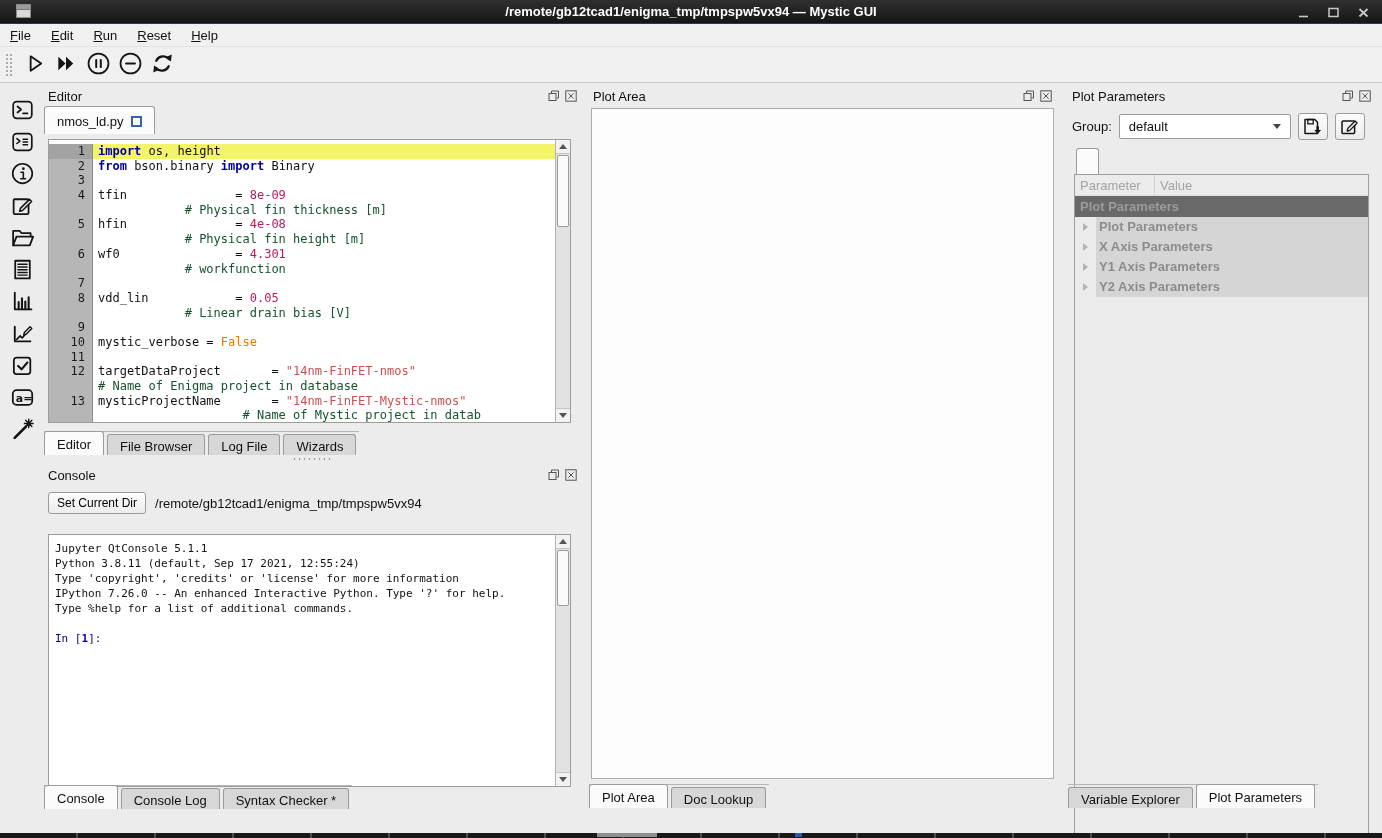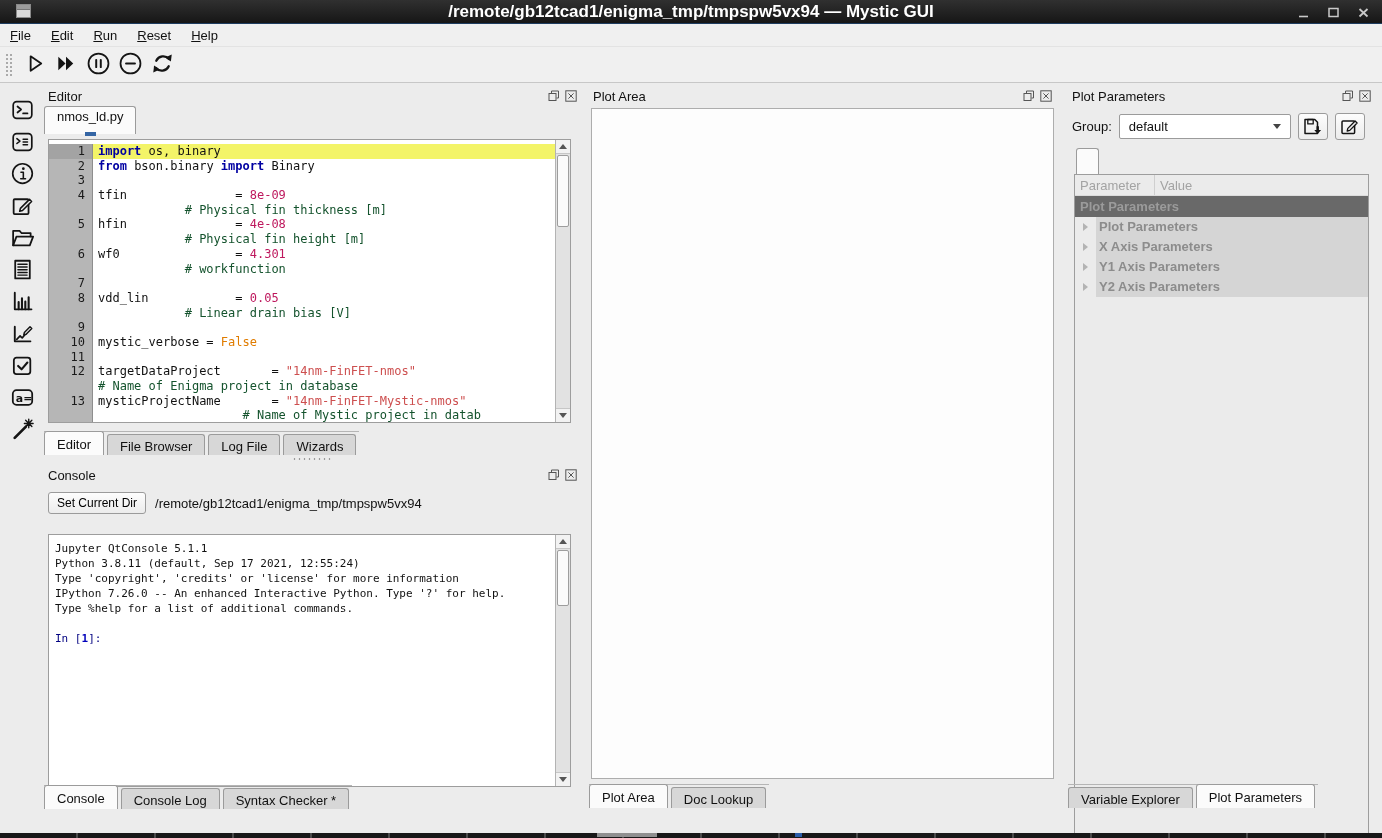--- a/index.html
+++ b/index.html
@@ -7,21 +7,21 @@
   body { font-family:"Liberation Sans",sans-serif; font-size:13px; color:#111; background:#ececec; overflow:hidden; }
   #root { position:relative; width:1382px; height:838px; background:#ececec; }
 
   
   .titlebar { position:absolute; left:0; top:0; width:100%; height:24px;
     background:linear-gradient(#303030,#161616); border-bottom:1px solid #1e3d60;
     display:flex; align-items:center; }
   .win-icon { position:absolute; left:16px; top:4px; width:15px; height:14px;
     background:#d9d9d9; border:1px solid #8a8a8a; }
   .win-icon::before { content:""; display:block; height:4px; background:#9b9b9b; border-bottom:1px solid #777; }
-  .title-text { flex:1; text-align:center; color:#ffffff; font-weight:bold; font-size:17px; }
+  .title-text { flex:1; text-align:center; color:#ffffff; font-weight:bold; font-size:13px; }
   .win-controls { position:absolute; right:12px; top:0; height:24px; display:flex; gap:16px; align-items:center; }
   .win-btn { width:14px; height:14px; display:flex; align-items:flex-end; justify-content:center; }
 
   
   .menubar { position:absolute; left:0; top:24px; width:100%; height:23px; background:#f0f0f0;
     border-bottom:1px solid #e3e3e3; display:flex; align-items:center; padding-left:0; }
   .menu-item { padding:3px 10px; }
   .toolbar { position:absolute; left:0; top:47px; width:100%; height:36px; background:#f0f0f0;
     border-bottom:1px solid #c7c7c7; display:flex; align-items:center; }
   .tb-handle { width:7px; height:24px; margin:0 6px 0 5px;
@@ -44,21 +44,21 @@
   .tab { border:1px solid #9b9b9b; border-bottom:none; background:#d7d7d7; height:21px;
     padding:2px 12px 0 12px; margin-right:3px; border-radius:3px 3px 0 0; display:flex; align-items:center; gap:8px;
     white-space:nowrap; }
   .tab.active { background:#fbfbfb; height:23px; }
   .tabbar.bottom { border-top:1px solid #b5b5b5; }
   .tabbar.bottom .tab.active { margin-top:-1px; height:24px; }
 
   
   #editor-panel { left:42px; top:85px; width:541px; height:370px; }
   .edit-tabbar { left:2px; top:21px; height:28px; }
-  .edit-tabbar .tab { height:24px;flex-direction:column; }
+  .edit-tabbar .tab { height:24px; }
   .edit-tabbar .tab.active { height:28px; background:#fbfbfb; }
   .mod-box { width:11px; height:11px; border:2px dashed #3465a4; background:#fff; }
   .code-frame { position:absolute; left:6px; top:54px; width:523px; height:284px;
     border:1px solid #9d9d9d; background:#fff; display:flex; overflow:hidden; }
   .code-lines { flex:1; overflow:hidden; padding-top:4px; font-family:"DejaVu Sans Mono",monospace; font-size:12px; }
   .code-line { display:flex; height:14.7px; line-height:14.7px; white-space:pre; }
   .ln { flex:none; width:44px; background:#b6b6b6; color:#1a1a1a; text-align:right; padding-right:7px; border-right:1px solid #8e8e8e; }
   .lt { flex:1; padding-left:5px; background:#fff; }
   .code-line.hl .lt { background:#f3f468; }
   .code-line.hl .ln { background:#a3a3a3; }
@@ -287,21 +287,21 @@
       </span>
     </div>
     <div class="tabbar edit-tabbar">
       <span class="tab active">
         <span>nmos_ld.py</span>
         <span class="mod-box"></span>
       </span>
     </div>
     <div class="code-frame">
       <div class="code-lines" id="code-lines">
-          <div class="code-line hl"><span class="ln">1</span><span class="lt"><span class="kw">import</span><span class="pl"> os, binary</span></span></div>
+          <div class="code-line hl"><span class="ln">1</span><span class="lt"><span class="kw">import</span><span class="pl"> os, height</span></span></div>
           <div class="code-line"><span class="ln">2</span><span class="lt"><span class="kw">from</span><span class="pl"> bson.binary </span><span class="kw">import</span><span class="pl"> Binary</span></span></div>
           <div class="code-line"><span class="ln">3</span><span class="lt"></span></div>
           <div class="code-line"><span class="ln">4</span><span class="lt"><span class="pl">tfin               = </span><span class="num">8e-09</span></span></div>
           <div class="code-line"><span class="ln"></span><span class="lt"><span class="cm">            # Physical fin thickness [m]</span></span></div>
           <div class="code-line"><span class="ln">5</span><span class="lt"><span class="pl">hfin               = </span><span class="num">4e-08</span></span></div>
           <div class="code-line"><span class="ln"></span><span class="lt"><span class="cm">            # Physical fin height [m]</span></span></div>
           <div class="code-line"><span class="ln">6</span><span class="lt"><span class="pl">wf0                = </span><span class="num">4.301</span></span></div>
           <div class="code-line"><span class="ln"></span><span class="lt"><span class="cm">            # workfunction</span></span></div>
           <div class="code-line"><span class="ln">7</span><span class="lt"></span></div>
           <div class="code-line"><span class="ln">8</span><span class="lt"><span class="pl">vdd_lin            = </span><span class="num">0.05</span></span></div>

